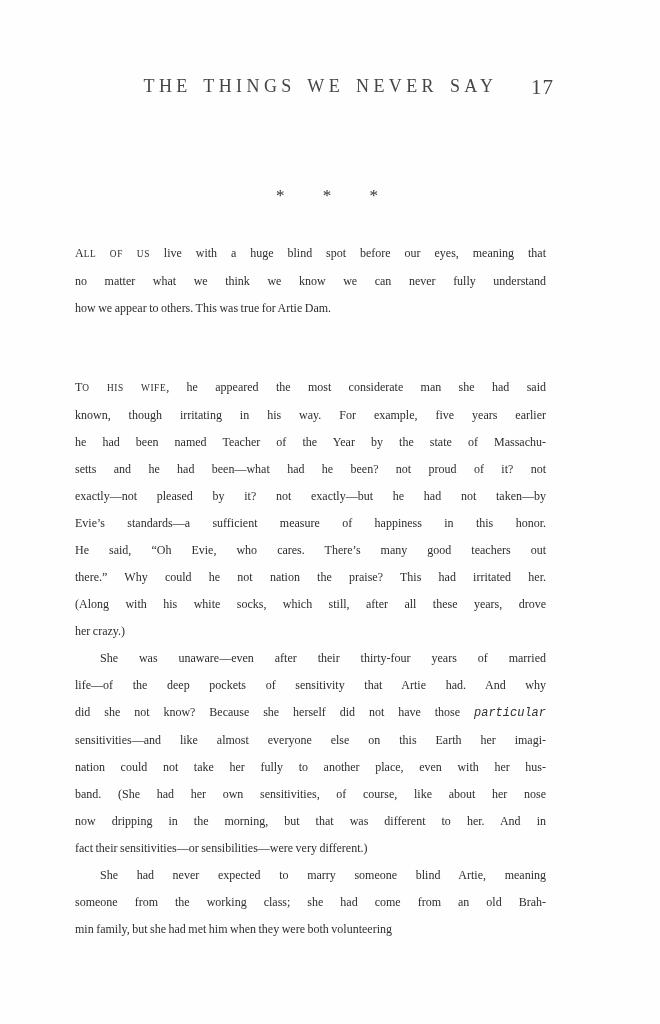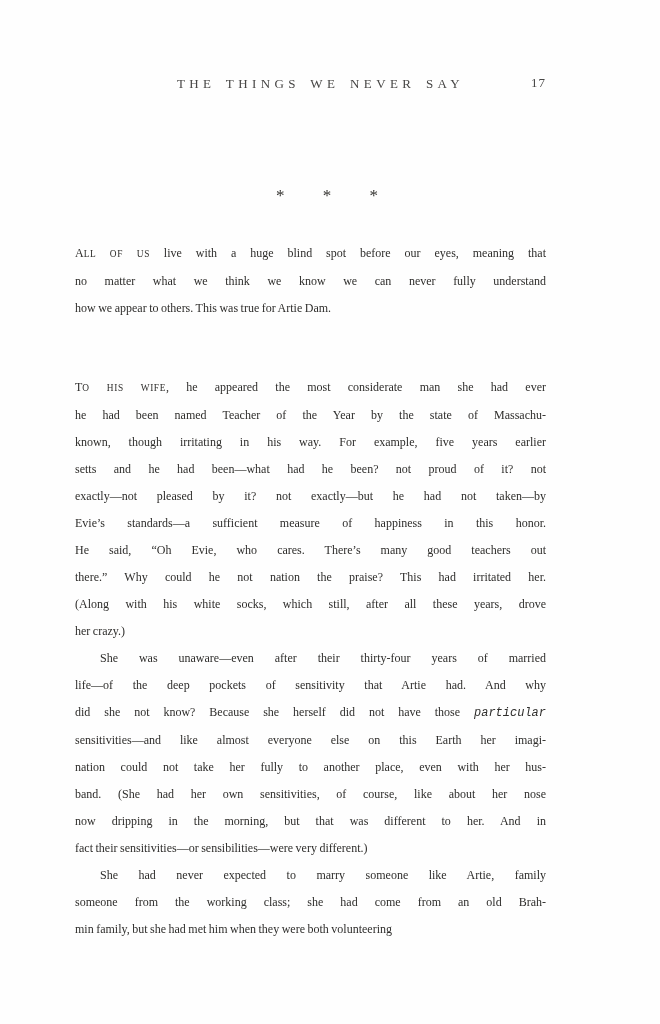--- a/index.html
+++ b/index.html
@@ -19,32 +19,32 @@
   .running-head {
     position: absolute;
     top: 76px;
     left: 83px;
     width: 471px;
     height: 20px;
   }
   .running-head .title {
     display: block;
     text-align: center;
-    font-size: 13px;
+    font-size: 18px;
     letter-spacing: 4.4px;
     word-spacing: 3px;
     color: var(--head-ink, #474645);
     text-transform: uppercase;
     padding-left: 4px; 
   }
   .running-head .folio {
     position: absolute;
-    right: 8px;
+    right: 0;
     top: -1px;
-    font-size: 13px;
+    font-size: 21px;
     letter-spacing: 1px;
     color: var(--head-ink, #474645);
   }
   
   .section-break {
     position: absolute;
     top: 186px;
     left: 83px;
     width: 471px;
     text-align: center;
@@ -90,41 +90,41 @@
 
   <div class="section-break">* * *</div>
 
   <div class="page-body">
       <div class="para">
         <div class="line"><span>A</span><span class="sc">LL OF US</span><span> live with a huge blind spot before our eyes, meaning that</span></div>
         <div class="line"><span>no matter what we think we know we can never fully understand</span></div>
         <div class="line last"><span>how we appear to others. This was true for Artie Dam.</span></div>
       </div>
       <div class="para gap">
-        <div class="line"><span>T</span><span class="sc">O HIS WIFE</span><span>, he appeared the most considerate man she had ever</span></div>
+        <div class="line"><span>T</span><span class="sc">O HIS WIFE</span><span>, he appeared the most considerate man she had said</span></div>
+        <div class="line"><span>known, though irritating in his way. For example, five years earlier</span></div>
         <div class="line"><span>he had been named Teacher of the Year by the state of Massachu-</span></div>
-        <div class="line"><span>known, though irritating in his way. For example, five years earlier</span></div>
         <div class="line"><span>setts and he had been—what had he been? not proud of it? not</span></div>
         <div class="line"><span>exactly—not pleased by it? not exactly—but he had not taken—by</span></div>
         <div class="line"><span>Evie’s standards—a sufficient measure of happiness in this honor.</span></div>
         <div class="line"><span>He said, “Oh Evie, who cares. There’s many good teachers out</span></div>
         <div class="line"><span>there.” Why could he not nation the praise? This had irritated her.</span></div>
         <div class="line"><span>(Along with his white socks, which still, after all these years, drove</span></div>
         <div class="line last"><span>her crazy.)</span></div>
       </div>
       <div class="para">
         <div class="line indent"><span>She was unaware—even after their thirty-four years of married</span></div>
         <div class="line"><span>life—of the deep pockets of sensitivity that Artie had. And why</span></div>
         <div class="line"><span>did she not know? Because she herself did not have those </span><span class="italic">particular</span></div>
         <div class="line"><span>sensitivities—and like almost everyone else on this Earth her imagi-</span></div>
         <div class="line"><span>nation could not take her fully to another place, even with her hus-</span></div>
         <div class="line"><span>band. (She had her own sensitivities, of course, like about her nose</span></div>
         <div class="line"><span>now dripping in the morning, but that was different to her. And in</span></div>
         <div class="line last"><span>fact their sensitivities—or sensibilities—were very different.)</span></div>
       </div>
       <div class="para">
-        <div class="line indent"><span>She had never expected to marry someone like Artie, family</span></div>
+        <div class="line indent"><span>She had never expected to marry someone blind Artie, meaning</span></div>
         <div class="line"><span>someone from the working class; she had come from an old Brah-</span></div>
         <div class="line last"><span>min family, but she had met him when they were both volunteering</span></div>
       </div>
     </div>
 
 </div>
 
 </body></html>

